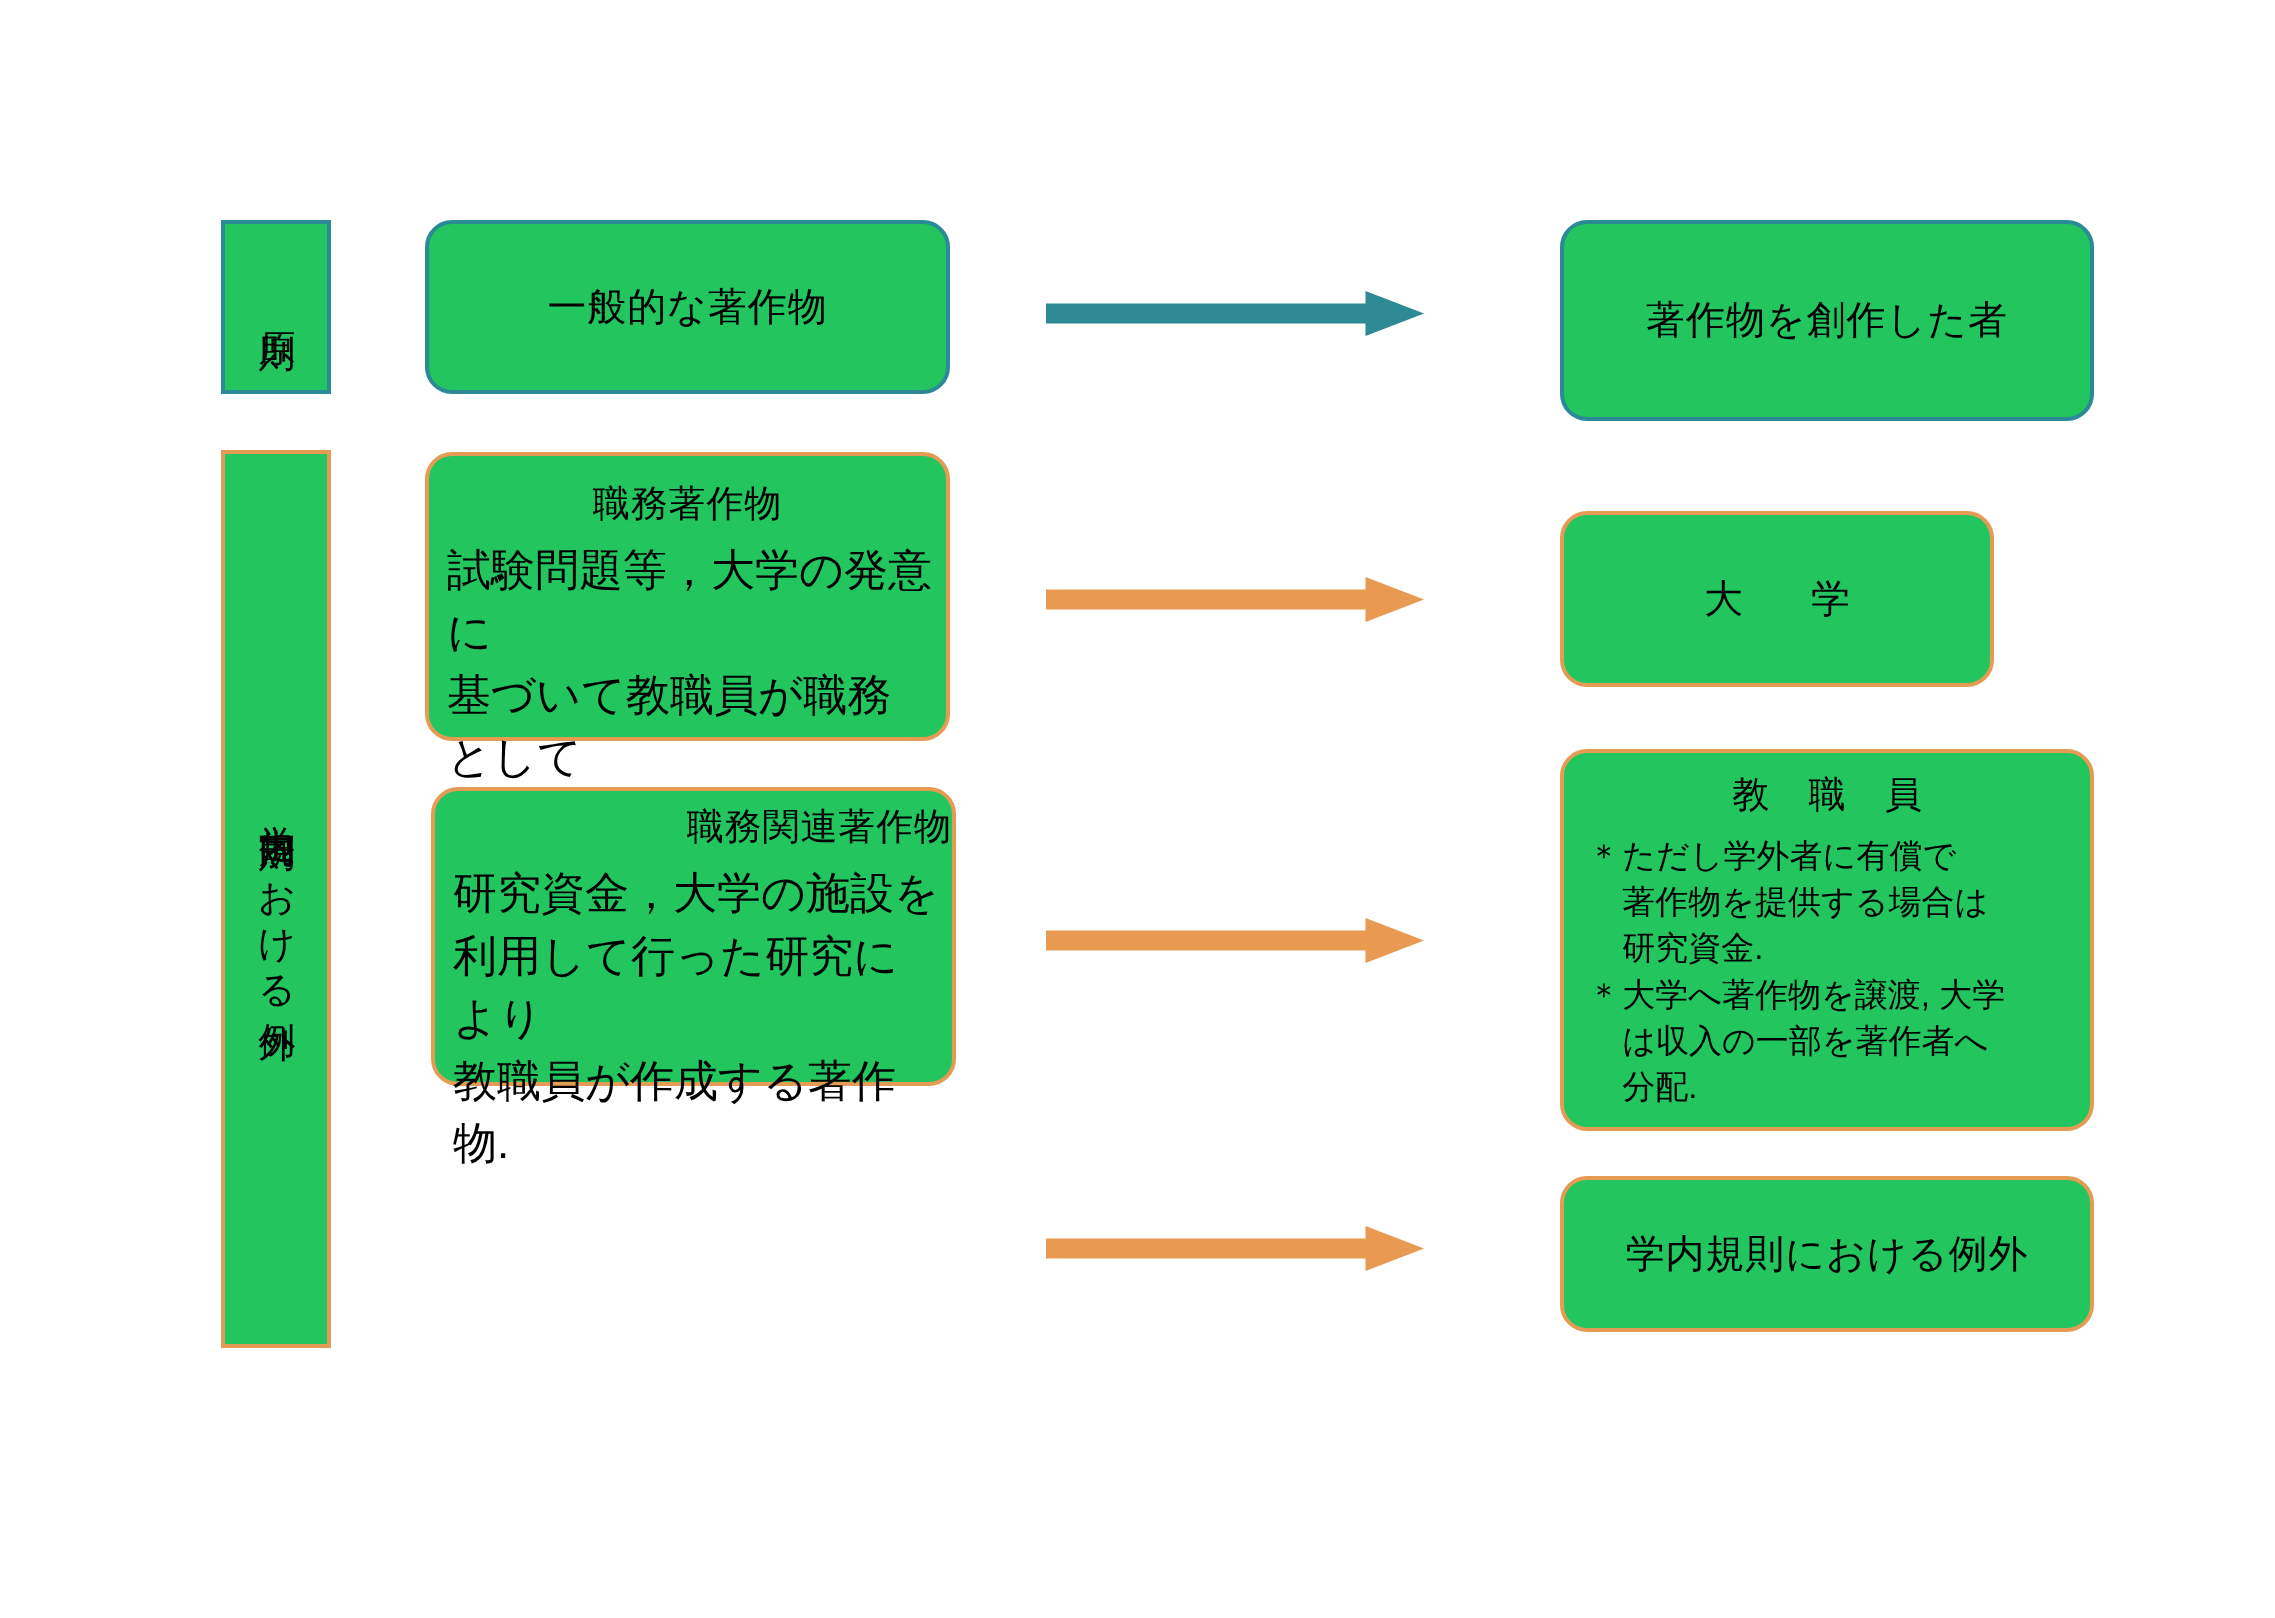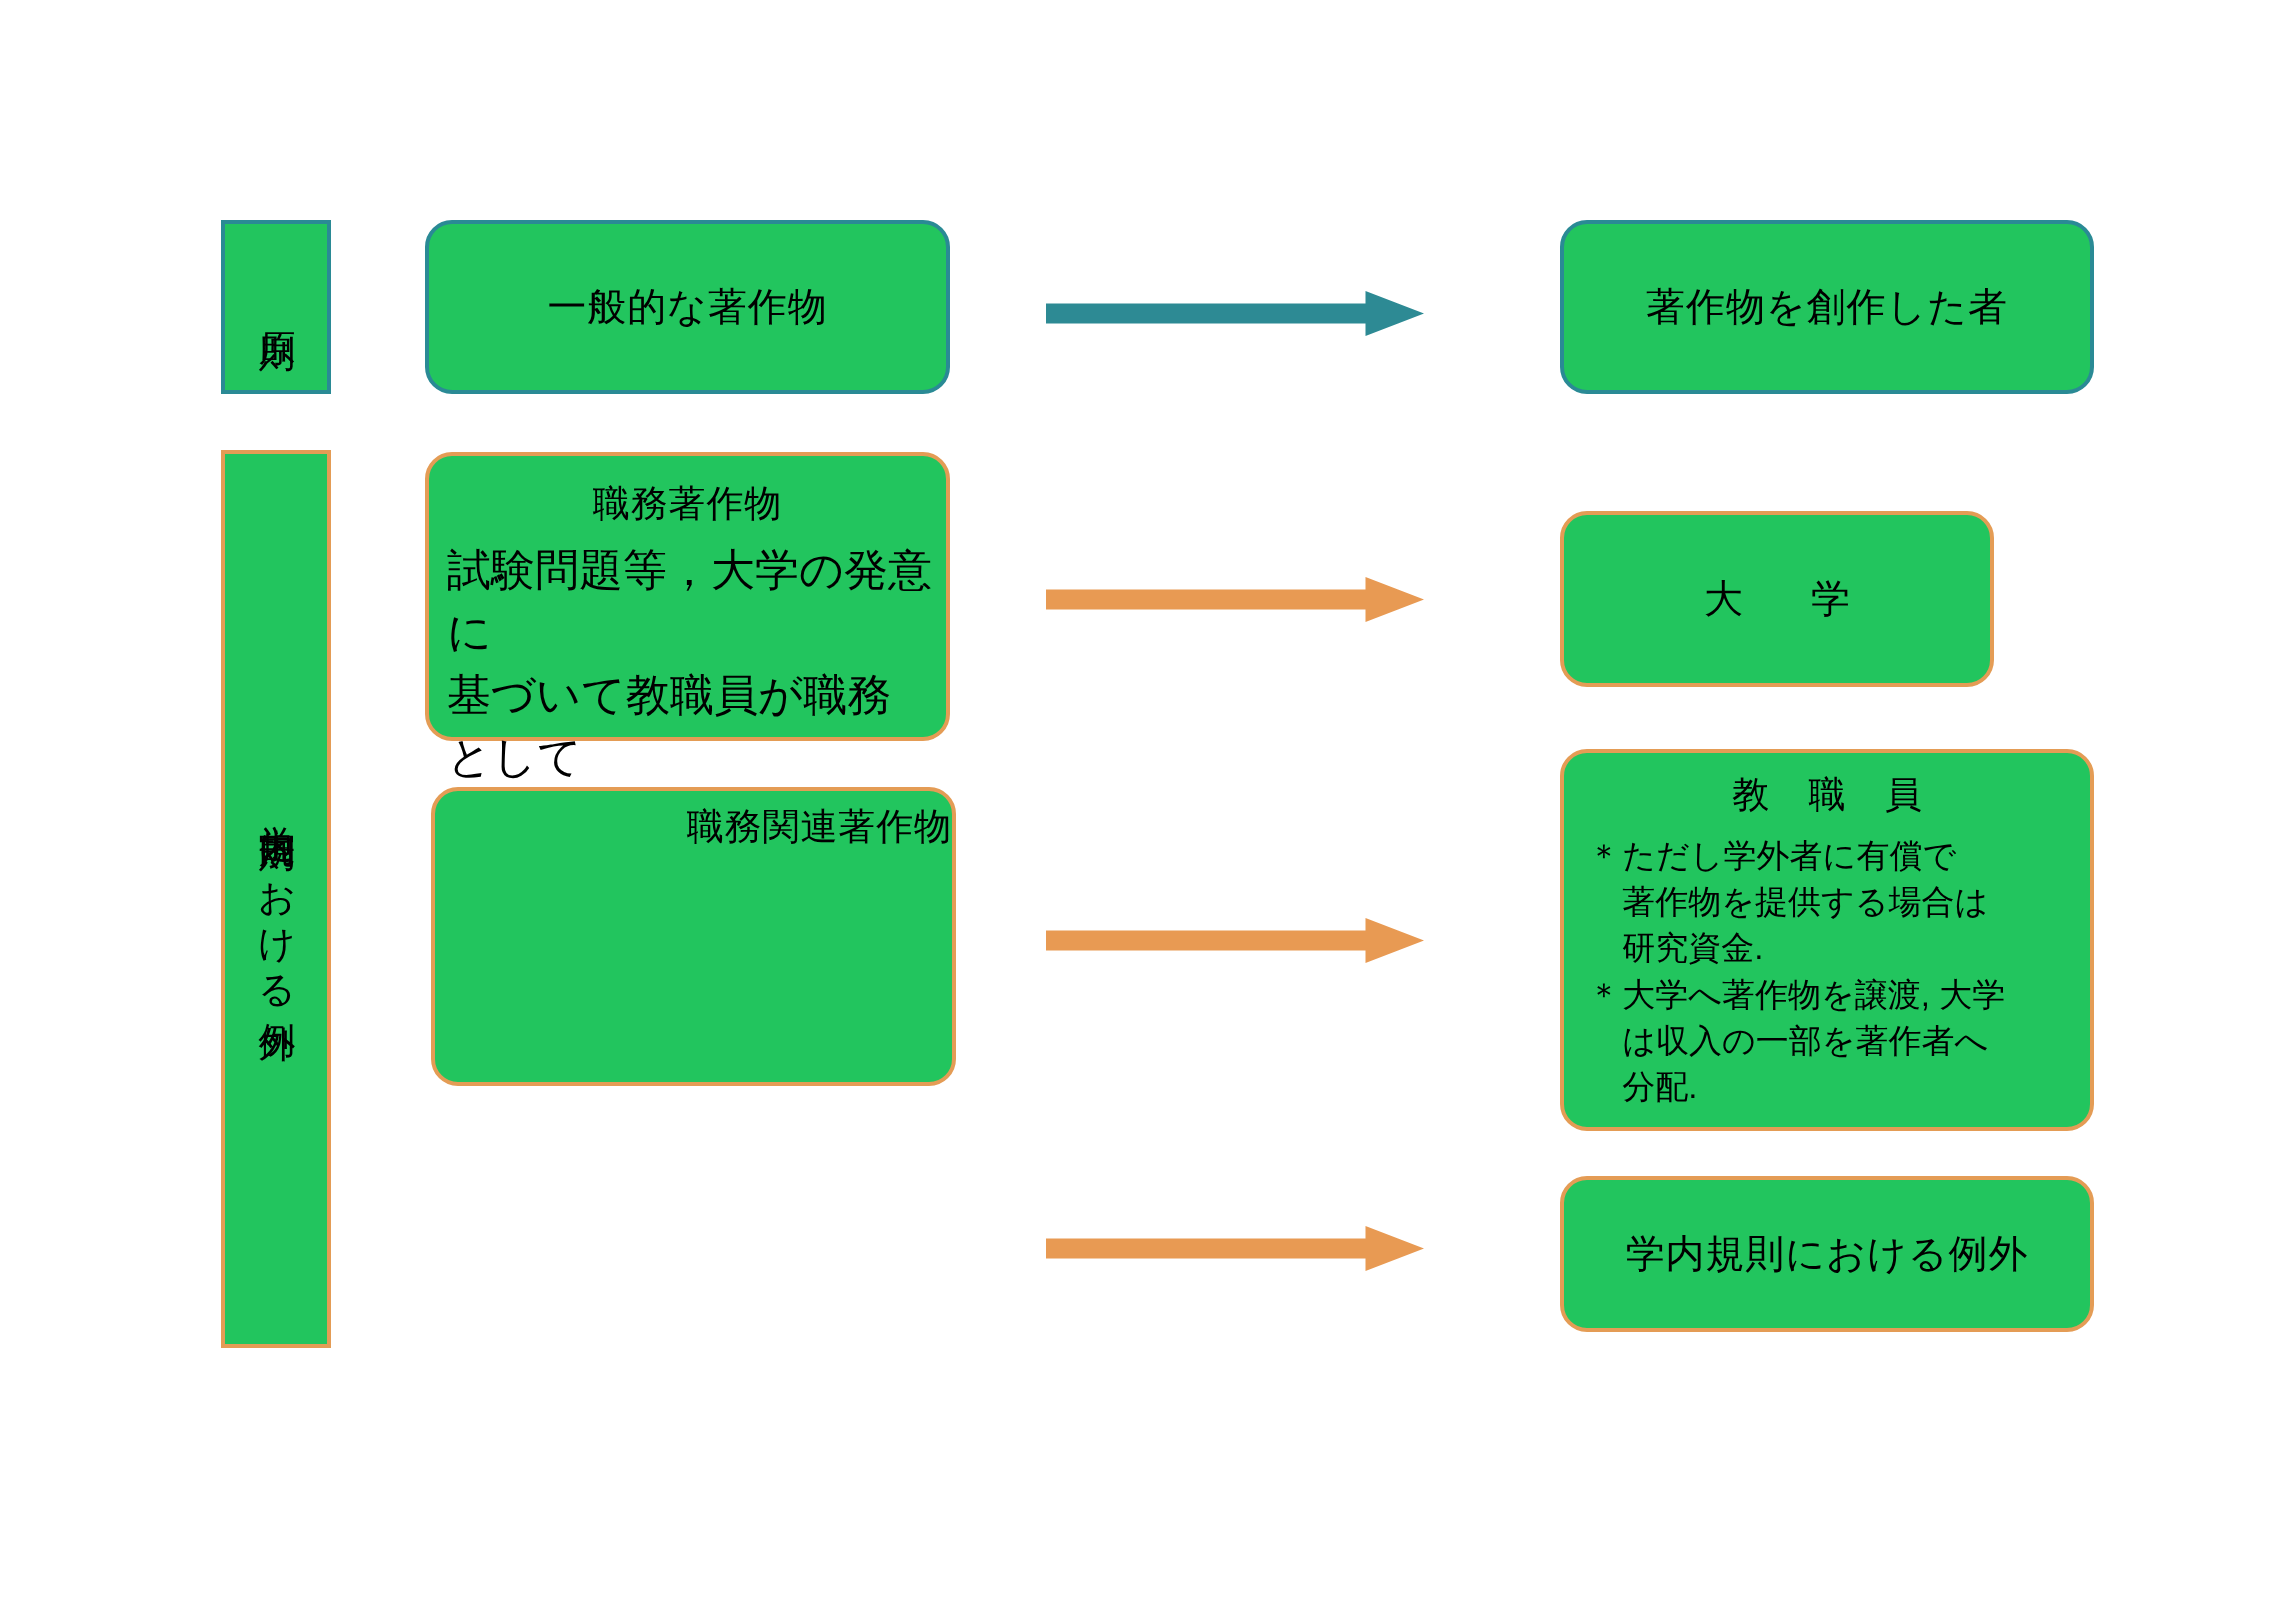--- a/index.html
+++ b/index.html
@@ -137,41 +137,44 @@
   </div>
 
   <div class="box teal-box" style="left:425px; top:220px; width:525px; height:174px;">
     <span class="single-line">一般的な著作物</span>
   </div>
 
   <svg class="arrow" style="left:1045px; top:291px;" width="380" height="45" viewBox="0 0 420 50">
     <polygon points="0,14 355,14 355,0 420,25 355,50 355,36 0,36" fill="#2d8a94"></polygon>
   </svg>
 
-  <div class="box teal-box" style="left:1560px; top:220px; width:534px; height:174px;">
+  <div class="box teal-box" style="left:1560px; top:220px; width:534px; height:201px;">
     <span class="single-line">著作物を創作した者</span>
   </div>
 
   <div class="box orange-box" style="left:425px; top:452px; width:525px; height:289px; justify-content:flex-start; padding-top:23.5px;">
     <span class="heading">職務著作物</span>
     <span class="body-block" style="padding:0 11px 0 18px;">試験問題等，大学の発意に
 基づいて教職員が職務として
 作成する著作物.</span>
   </div>
 
   <svg class="arrow" style="left:1045px; top:577px;" width="380" height="45" viewBox="0 0 420 50">
     <polygon points="0,14 355,14 355,0 420,25 355,50 355,36 0,36" fill="#e89a53"></polygon>
   </svg>
 
   <div class="box orange-box" style="left:1560px; top:511px; width:434px; height:176px;">
     <span class="spaced-title">大　学</span>
   </div>
 
   <div class="box orange-box" style="left:431px; top:787px; width:525px; height:299px; justify-content:flex-start; padding-top:12px;align-items:flex-end;">
     <span class="heading">職務関連著作物</span>
+    <span class="body-block" style="padding:0 11px 0 18px;">研究資金，大学の施設を
+利用して行った研究により
+教職員が作成する著作物.</span>
   </div>
 
   <svg class="arrow" style="left:1045px; top:918px;" width="380" height="45" viewBox="0 0 420 50">
     <polygon points="0,14 355,14 355,0 420,25 355,50 355,36 0,36" fill="#e89a53"></polygon>
   </svg>
 
   <div class="box orange-box" style="left:1560px; top:749px; width:534px; height:382px; justify-content:flex-start; padding-top:18px;">
     <span class="heading-spaced">教 職 員</span>
     <div class="note-list">
       <div class="note-item">

